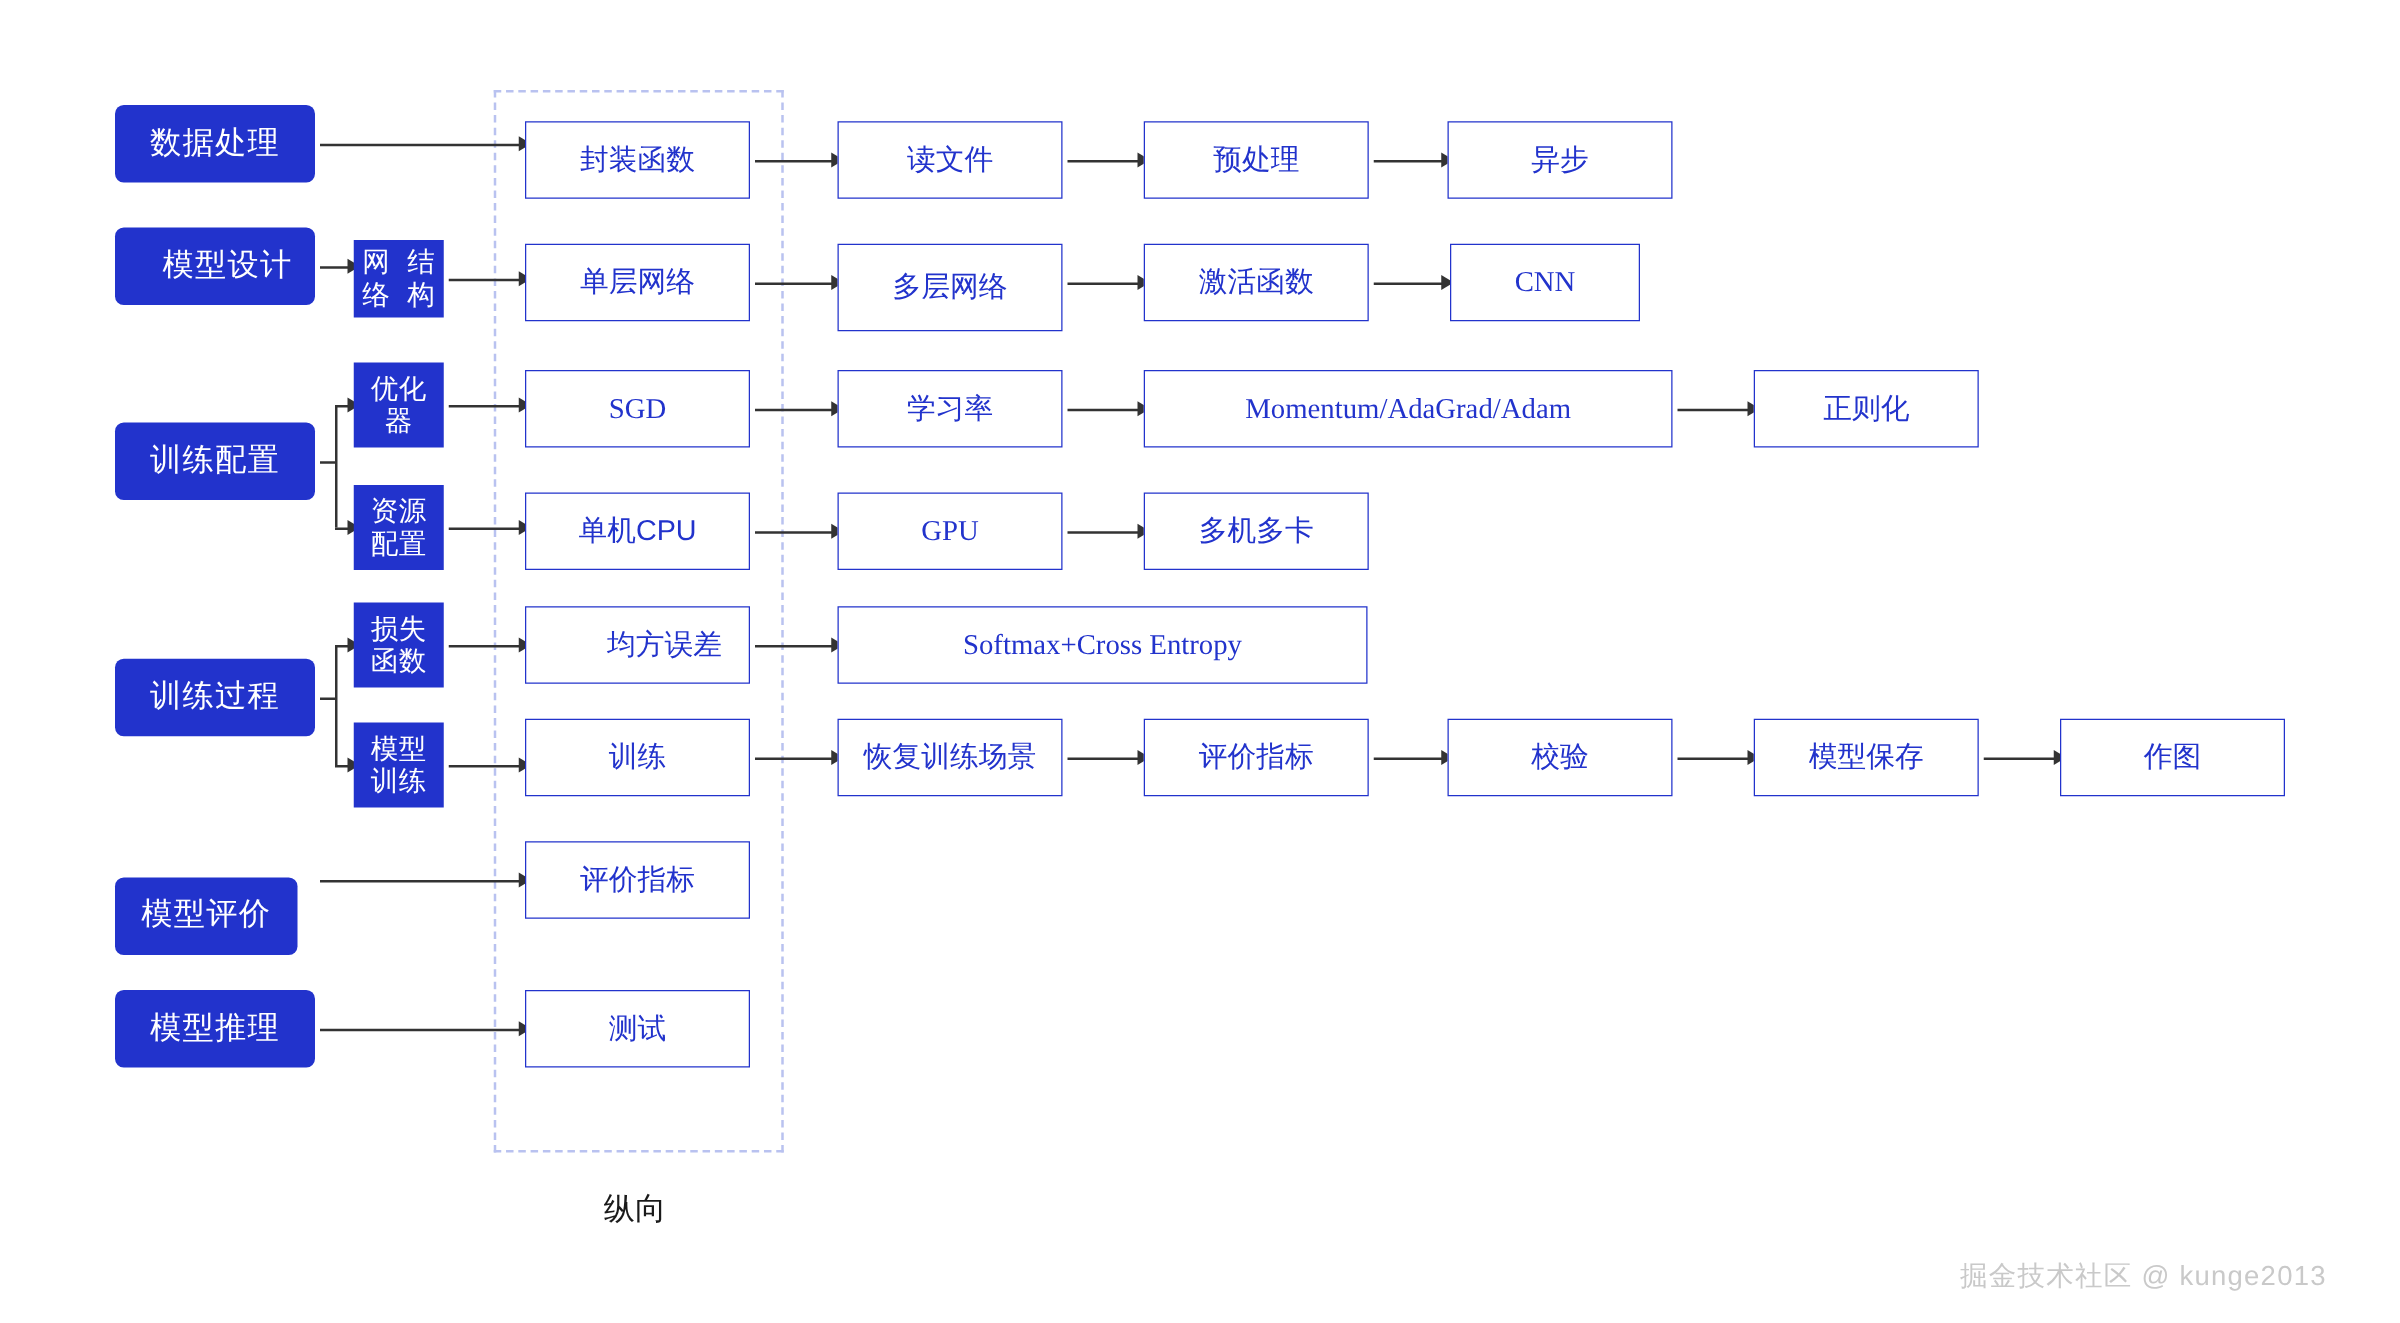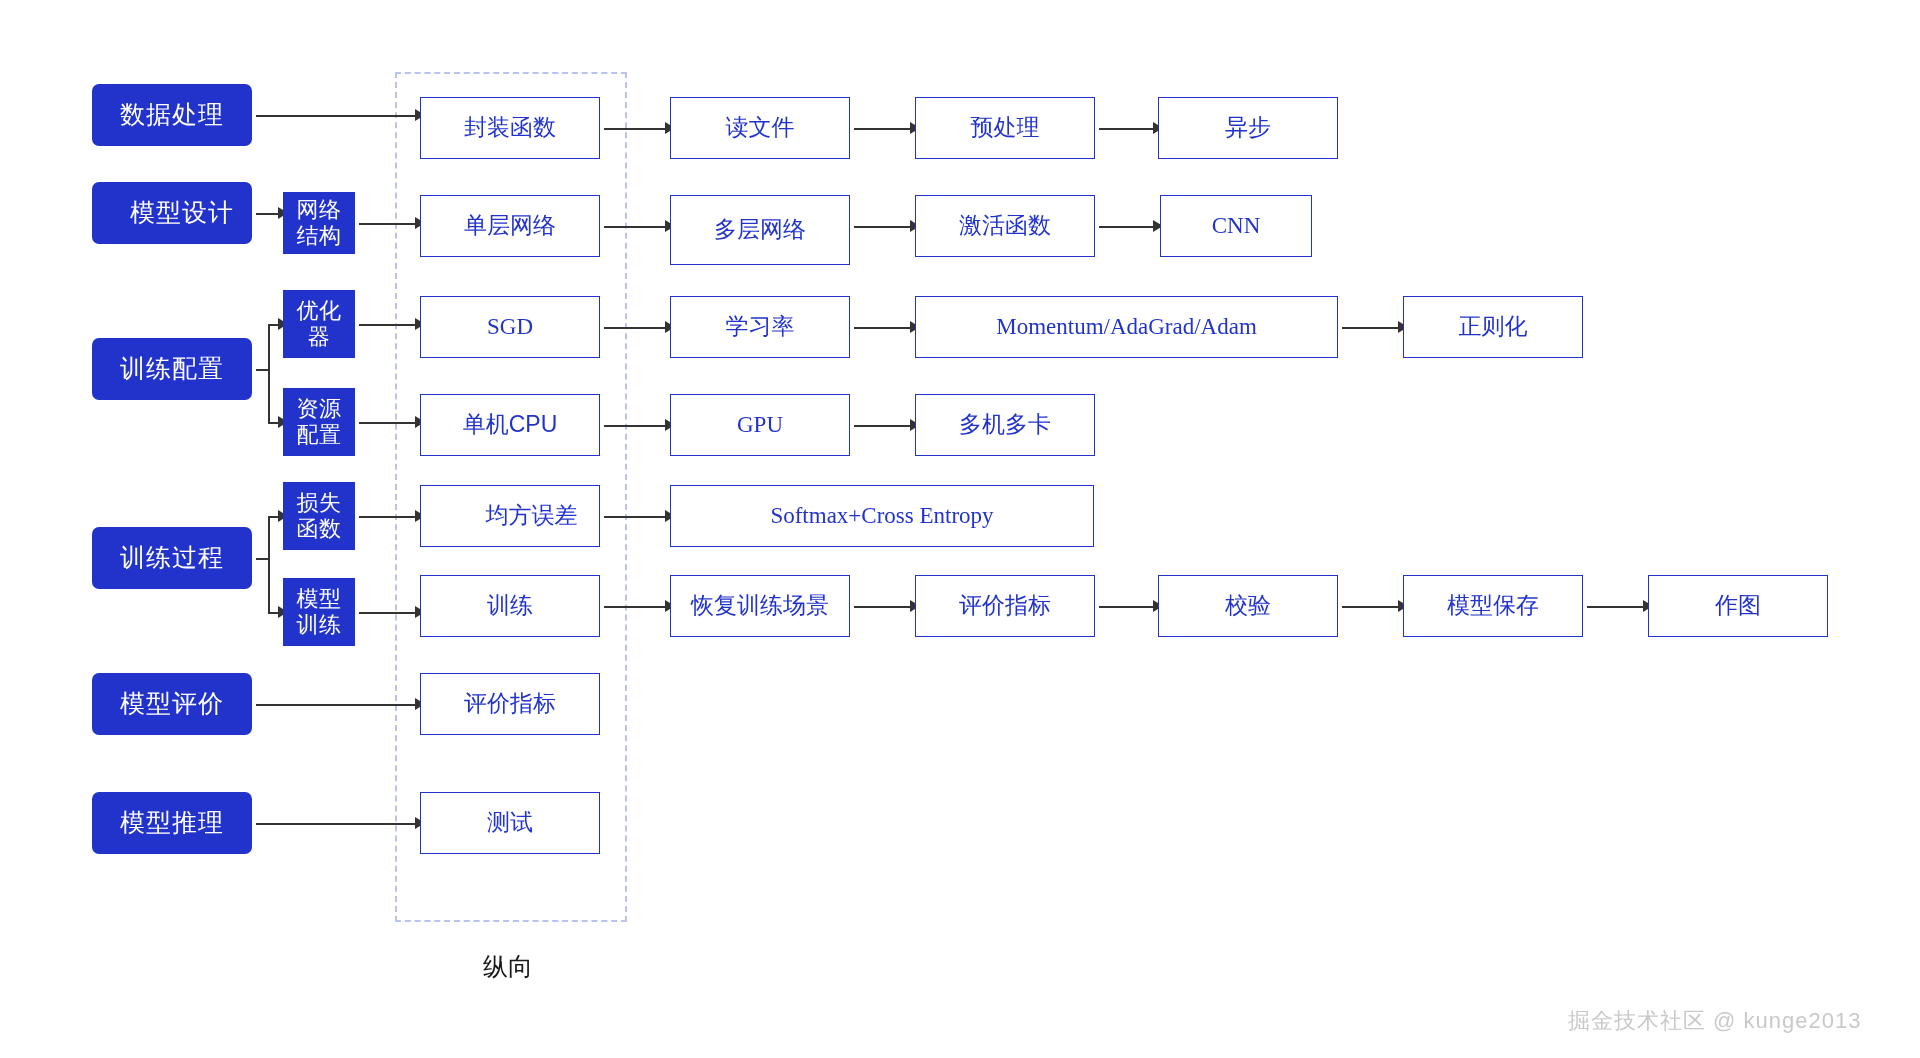--- a/index.html
+++ b/index.html
@@ -136,23 +136,23 @@
       <div class="arrowhead" style="left: 415px; top: 698px;"></div>
       <div class="hline" style="left: 256px; top: 823px; width: 160px;"></div>
       <div class="arrowhead" style="left: 415px; top: 817px;"></div>
     </div>
 
   <div id="nodes">
       <div class="node n-l1" style="left: 92px; top: 84px; width: 160px; height: 62px;">数据处理</div>
       <div class="node n-l1" style="left: 92px; top: 182px; width: 160px; height: 62px; padding-left: 20px;">模型设计</div>
       <div class="node n-l1" style="left: 92px; top: 338px; width: 160px; height: 62px;">训练配置</div>
       <div class="node n-l1" style="left: 92px; top: 527px; width: 160px; height: 62px;">训练过程</div>
-      <div class="node n-l1" style="left: 92px; top: 673px; width: 160px; height: 62px;">模型评价</div>
+      <div class="node n-l1" style="left: 92px; top: 702px; width: 146px; height: 62px; font-family: Liberation Mono, monospace;">模型评价</div>
       <div class="node n-l1" style="left: 92px; top: 792px; width: 160px; height: 62px;">模型推理</div>
-      <div class="node n-l2" style="left: 283px; top: 192px; width: 72px; height: 62px; flex-direction: column;">
+      <div class="node n-l2" style="left: 283px; top: 192px; width: 72px; height: 62px; flex-direction: row;">
         <div>网络</div>
         <div>结构</div>
       </div>
       <div class="node n-l2" style="left: 283px; top: 290px; width: 72px; height: 68px; flex-direction: column;">
         <div>优化</div>
         <div>器</div>
       </div>
       <div class="node n-l2" style="left: 283px; top: 388px; width: 72px; height: 68px; flex-direction: column;">
         <div>资源</div>
         <div>配置</div>

